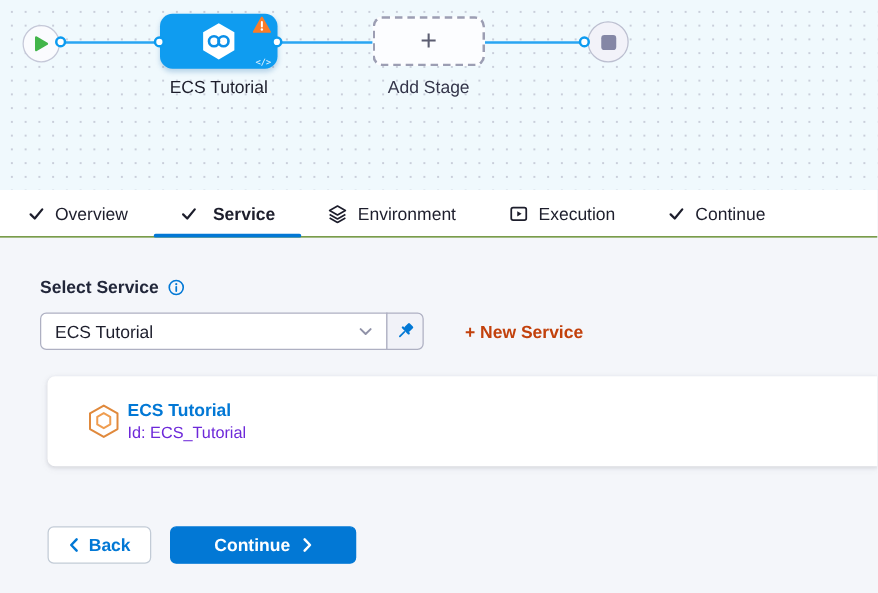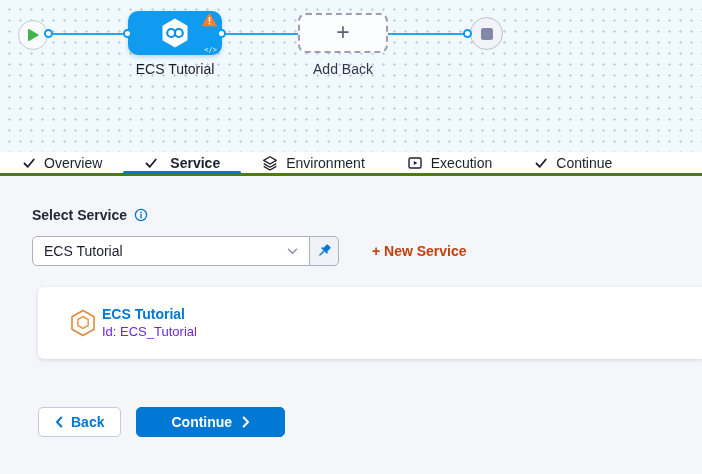--- a/index.html
+++ b/index.html
@@ -31,32 +31,32 @@
   .node-label { position:absolute; top:61px; font-size:14px; color:#1d1e2c;
     text-align:center; }
   .stage-label { left:128px; width:94px; }
   .addstage-label { left:293px; width:100px; color:#34354a; }
   .add-stage { position:absolute; left:298px; top:13px; width:90px; height:40px;
     border:2px dashed #9c9eb3; border-radius:8px; background:#fcfdff;
     display:flex; align-items:center; justify-content:center; z-index:2; cursor:pointer; }
   .add-plus { font-size:23px; font-weight:300; color:#5c5e72; line-height:1; margin-top:-2px; }
 
   
-  .tabbar { display:flex; height:24px; background:#fff;
-    border-bottom:3px solid #4d7c0f; align-items:stretch; padding-left:1px; }
+  .tabbar { display:flex; height:38px; background:#fff;
+    border-bottom:1px solid #4d7c0f; align-items:stretch; padding-left:1px; }
   .tab { position:relative; display:flex; align-items:center; gap:8px;
     padding:0 21px; font-size:14px; font-weight:500; color:#1d1e2c; cursor:pointer; }
   .tab.active { font-weight:700;gap:12px; }
   .tab.active::after { content:""; position:absolute; left:0; right:0; bottom:-1px;
     height:3px; border-radius:2px; background:#0278d5; }
   .tab svg { flex:0 0 auto; }
 
   
   .content { padding-top:31px; }
-  .field-label-row { display:flex; align-items:center; gap:7px; margin-left:32px;
+  .field-label-row { display:flex; align-items:flex-end; gap:7px; margin-left:32px;
     font-size:14px; font-weight:600; color:#22273a; }
   .control-row { display:flex; align-items:center; margin:13px 0 0 32px; }
   .select-group { display:flex; }
   .select-box { width:278px; height:30px; background:#fff;
     border:1px solid #aeb0c2; border-radius:5px 0 0 5px;
     display:flex; align-items:center; justify-content:space-between;
     padding:0 11px; font-size:14px; color:#1d1e2c; cursor:pointer; }
   .pin-btn { width:30px; height:30px; margin-left:-1px; background:#f1f2f8;
     border:1px solid #aeb0c2; border-radius:0 5px 5px 0;
     display:flex; align-items:center; justify-content:center; cursor:pointer; }
@@ -107,21 +107,21 @@
     </svg>
     <span class="stage-code">&lt;/&gt;</span>
   </div>
   <div class="port" style="left:123px; top:29px;"></div>
   <div class="port" style="left:217px; top:29px;"></div>
   <div class="node-label stage-label">ECS Tutorial</div>
 
   <div class="add-stage">
     <span class="add-plus">+</span>
   </div>
-  <div class="node-label addstage-label">Add Back</div>
+  <div class="node-label addstage-label">Add Stage</div>
 
   <div class="port" style="left:463px; top:29px;"></div>
   <div class="end-node">
     <div class="end-square"></div>
   </div>
 </div>
 
 <div class="tabbar">
   <div class="tab">
     <svg width="14" height="14" viewBox="0 0 14 14">

